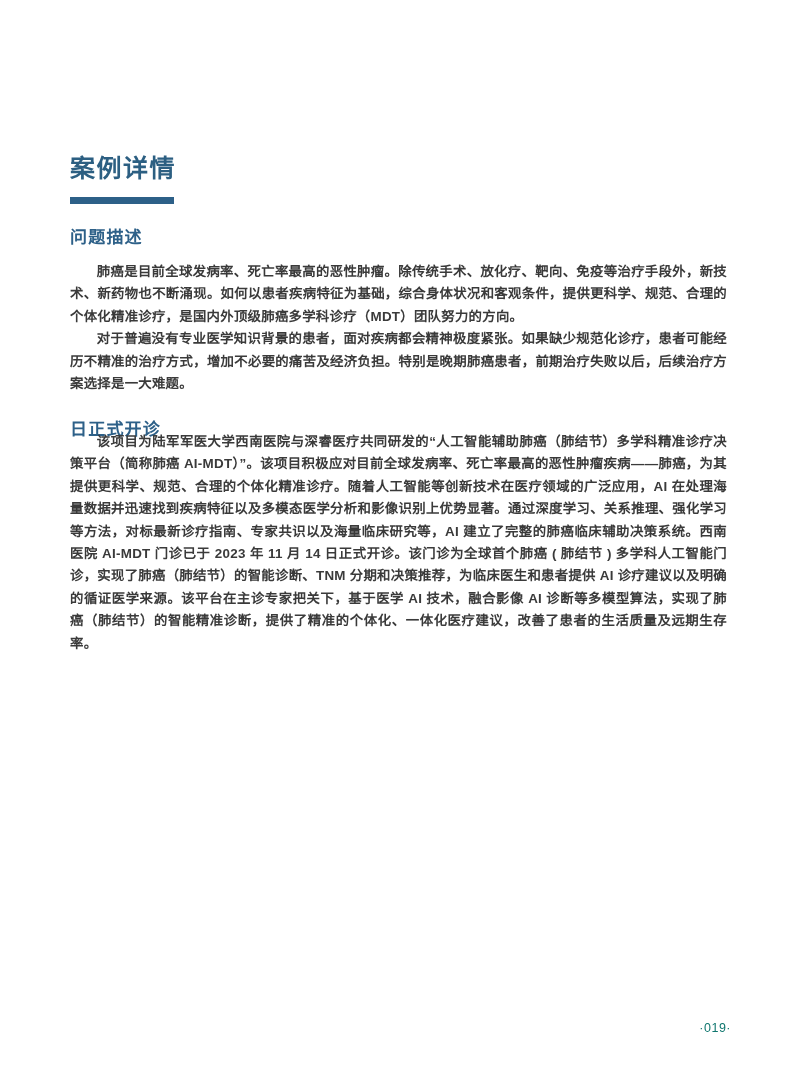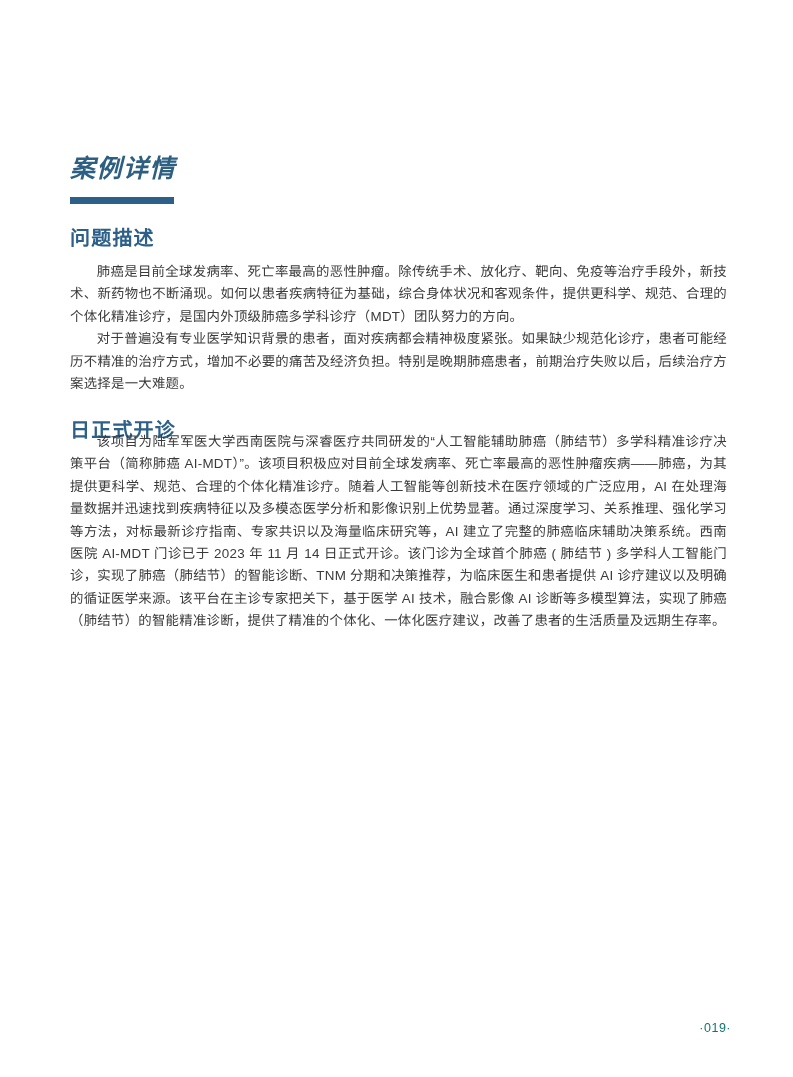--- a/index.html
+++ b/index.html
@@ -25,42 +25,41 @@
     height: 1077px;
     background: #ffffff;
   }
 
   
   .section-title-block {
     position: absolute;
     left: 70px;
     top: 152px;
     width: 620px;
-    font-style: italic;
   }
   .section-title {
     font-size: 25px;
     line-height: 32px;
     font-weight: bold;
     color: #2c5f82;
     letter-spacing: 1.5px;
     margin: 0;
     padding: 0;
     white-space: nowrap;
   }
   .section-title-rule {
     margin-top: 13px;
     width: 104px;
     height: 7px;
     background: #2d6088;
   }
 
   
   .sub-heading {
-    font-size: 20px;
+    font-size: 17px;
     line-height: 22px;
     font-weight: bold;
     color: #2d6088;
     letter-spacing: 1.2px;
     margin: 0;
     padding: 0;
     white-space: nowrap;
   }
   .sub-heading-1 {
     position: absolute;
@@ -84,21 +83,21 @@
 
   .para {
     font-size: 13.4px;
     line-height: 22.4px;
     color: #3a3a3a;
     text-align: justify;
     text-justify: inter-ideograph;
     margin: 0 0 0 0;
     text-indent: 2em;
     letter-spacing: 0.02em;
-    font-weight: 400;
+    font-weight: 700;
   }
 
   
   .page-number {
     position: absolute;
     right: 62px;
     top: 1020px;
     font-size: 12.5px;
     line-height: 16px;
     color: #0f766e;

